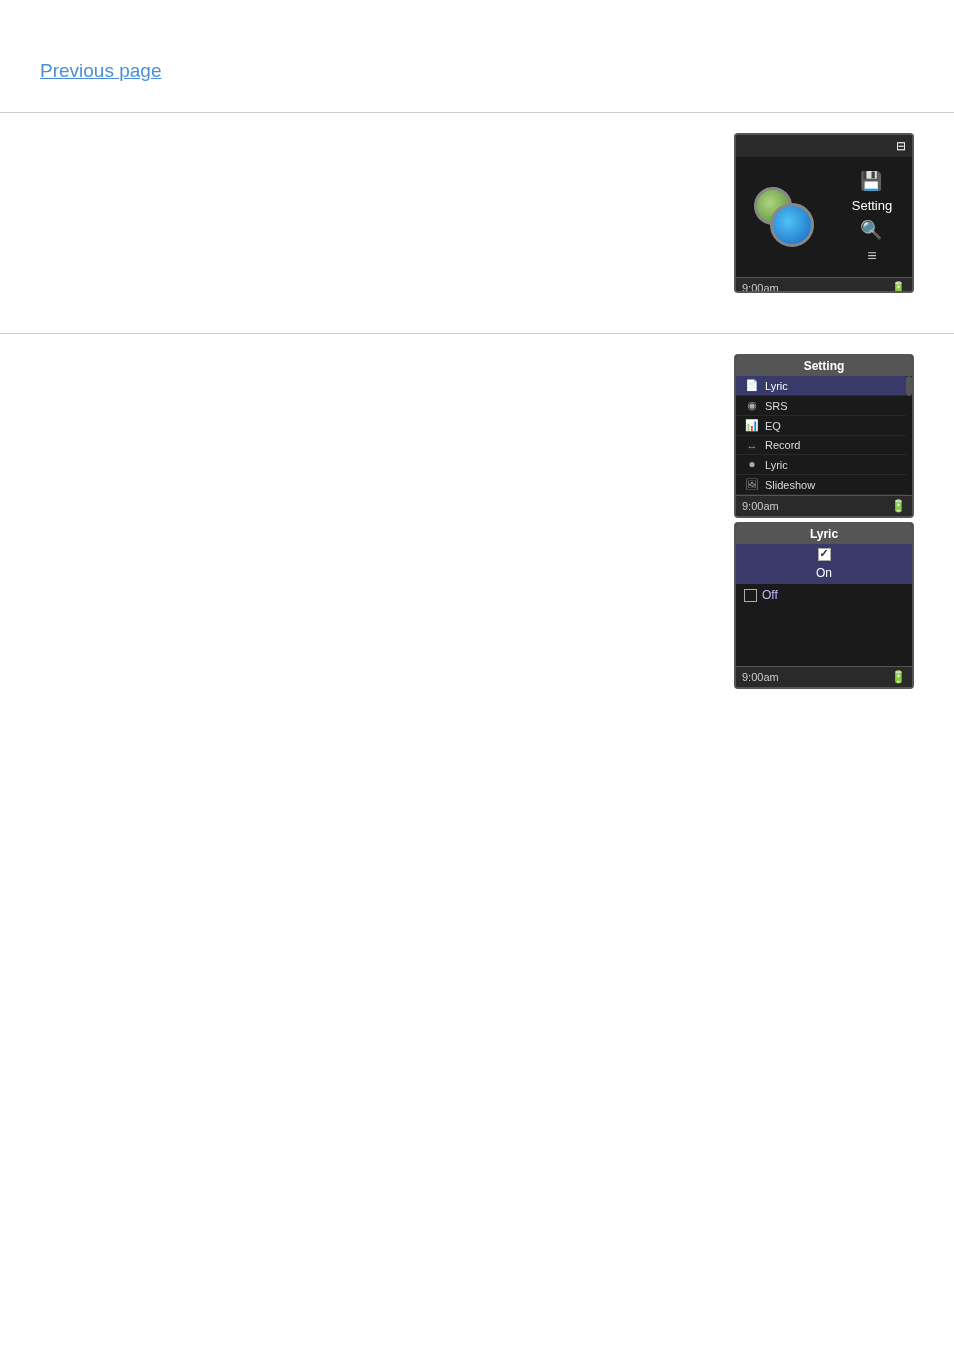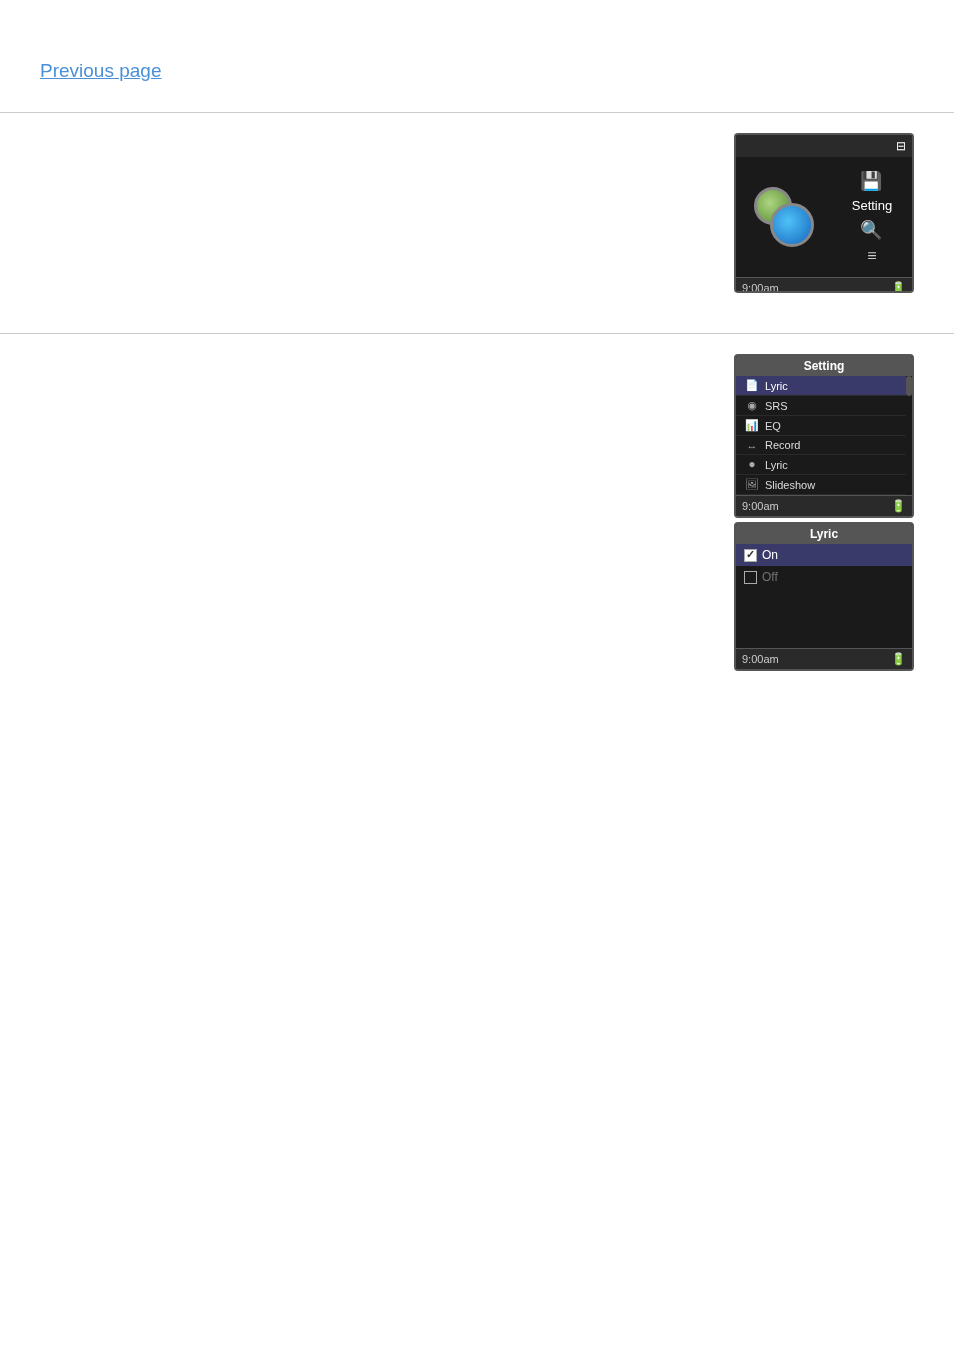--- a/index.html
+++ b/index.html
@@ -253,26 +253,27 @@
       color: #fff;
       font-weight: bold;
     }
 
     .screen3-item {
       display: flex;
       align-items: center;
       padding: 4px 8px;
       gap: 5px;
       font-size: 12px;
-      color: #737373;
+      color: #c4b5fd;
     }
 
     .screen3-item.selected {
       background: #3a3a6a;
       color: #fff;
+      flex-direction: column;
     }
 
     .checkbox-checked {
       display: inline-block;
       width: 13px;
       height: 13px;
       border: 1px solid #aaa;
       background: #fff;
       position: relative;
       flex-shrink: 0;

